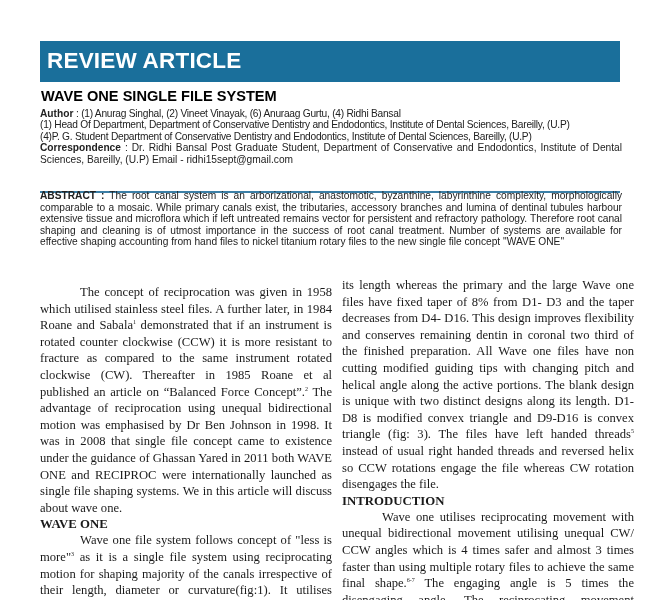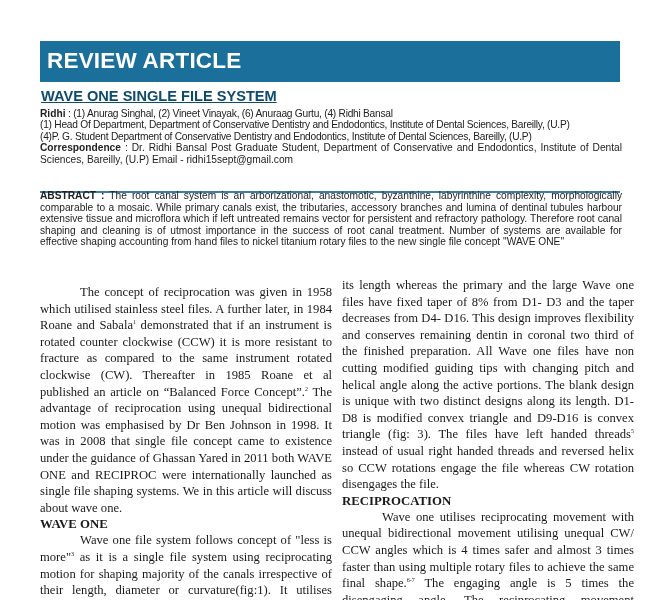--- a/index.html
+++ b/index.html
@@ -11,21 +11,21 @@
       background: #1a6f9b;
     }
     .banner-text {
       position: absolute; left: 7px; top: 8px;
       font-family: "Liberation Sans", sans-serif; font-weight: bold;
       font-size: 22.5px; color: #ffffff; letter-spacing: 0.2px; line-height: 24px;
     }
     .title {
       position: absolute; left: 41px; top: 88px;
       font-family: "Liberation Sans", sans-serif; font-weight: bold;
-      font-size: 14.6px; color: #0c4a6e; line-height: 17px; letter-spacing: 0px; text-decoration: underline;
+      font-size: 14.6px; color: #000000; line-height: 17px; letter-spacing: 0px;
     }
     .meta {
       position: absolute; left: 40px; top: 108px; width: 582px;
       font-family: "Liberation Sans", sans-serif; font-size: 10.2px; line-height: 11.4px;
       color: #222;
     }
     .meta .line { white-space: nowrap; letter-spacing: -0.25px; }
     .meta b { font-weight: bold; letter-spacing: 0; }
     .meta .corr { white-space: normal; text-align: justify; text-align-last: left; letter-spacing: 0; }
     .rule {
@@ -59,35 +59,35 @@
 </head>
 <body>
 
 <div class="banner">
   <span class="banner-text">REVIEW ARTICLE</span>
 </div>
 
 <div class="title">WAVE ONE SINGLE FILE SYSTEM</div>
 
 <div class="meta">
-  <div class="line"><b>Ridhi</b><span> : (1) Anurag Singhal, (2) Vineet Vinayak, (6) Anuraag Gurtu, (4) Ridhi Bansal</span></div>
+  <div class="line"><b>Author</b><span> : (1) Anurag Singhal, (2) Vineet Vinayak, (6) Anuraag Gurtu, (4) Ridhi Bansal</span></div>
   <div class="line">(1) Head Of Department, Department of Conservative Dentistry and Endodontics, Institute of Dental Sciences, Bareilly, (U.P)</div>
   <div class="line">(4)P. G. Student Department of Conservative Dentistry and Endodontics, Institute of Dental Sciences, Bareilly, (U.P)</div>
   <div class="corr"><b>Correspondence</b><span> : Dr. Ridhi Bansal Post Graduate Student, Department of Conservative and Endodontics, Institute of Dental Sciences, Bareilly, (U.P)  Email - ridhi15sept@gmail.com</span></div>
 </div>
 
 <div class="rule"></div>
 
 <div class="abstract">
   <div class="abs-body"><b>ABSTRACT :</b><span> The root canal system is an arborizational, anastomotic, byzanthine, labyrinthine complexity, morphologically comparable to a mosaic. While primary canals exist, the tributaries, accessory branches and lumina of dentinal tubules harbour extensive tissue and microflora which if left untreated remains vector for persistent and refractory pathology. Therefore root canal shaping and cleaning is of utmost importance in the success of root canal treatment. Number of systems are available for effective shaping accounting from hand files to nickel titanium rotary files to the new single file concept "WAVE ONE"</span></div>
 </div>
 
 <div class="col left">
   <p class="indent"><span>The concept of reciprocation was given in 1958 which utilised stainless steel files. A further later, in 1984 Roane and Sabala</span><sup>1</sup><span> demonstrated that if an instrument is rotated counter clockwise (CCW) it is more resistant to fracture as compared to the same instrument rotated clockwise (CW). Thereafter in 1985 Roane et al published an article on “Balanced Force Concept”.</span><sup>2</sup><span> The advantage of reciprocation using unequal bidirectional motion was emphasised by Dr Ben Johnson in 1998.  It was in 2008 that single file concept came to existence under the guidance of Ghassan Yared  in 2011 both WAVE ONE and RECIPROC were internationally launched as single file shaping systems. We in this article will discuss about wave one.</span></p>
   <h3>WAVE ONE</h3>
   <p class="indent"><span>Wave one file system follows concept of  "less is more"</span><sup>3</sup><span> as it is a single file system using reciprocating motion for shaping majority of the canals irrespective of their length, diameter or curvature(fig:1). It utilises unequal CW and CCW rotations based on the reverse balanced force technique.</span></p>
 </div>
 
 <div class="col right">
   <p><span>its length whereas the primary and the large Wave one files have fixed taper of 8% from D1- D3 and the taper decreases from D4- D16. This design improves flexibility and conserves remaining dentin in coronal two third of the finished preparation. All Wave one files have non cutting modified guiding tips with changing pitch and helical angle along the active portions. The blank design is unique with two distinct designs along its length. D1- D8 is modified convex triangle and D9-D16 is convex triangle (fig: 3). The files have left handed threads</span><sup>5</sup><span> instead of usual right handed threads and reversed helix so CCW rotations engage the file whereas CW rotation disengages the file.</span></p>
-  <h3>RECIPROCATION</h3>
+  <h3>INTRODUCTION</h3>
   <p class="indent"><span>Wave one utilises reciprocating movement with unequal bidirectional movement utilising unequal CW/ CCW  angles which is 4 times safer and almost 3 times faster than using multiple rotary files to achieve the same final shape.</span><sup>6-7</sup><span> The engaging angle is 5 times the disengaging angle. The reciprocating movement minimises torsional and flexural stresses thus decreasing the cyclic fatigue</span></p>
 </div>
 
 </body></html>

